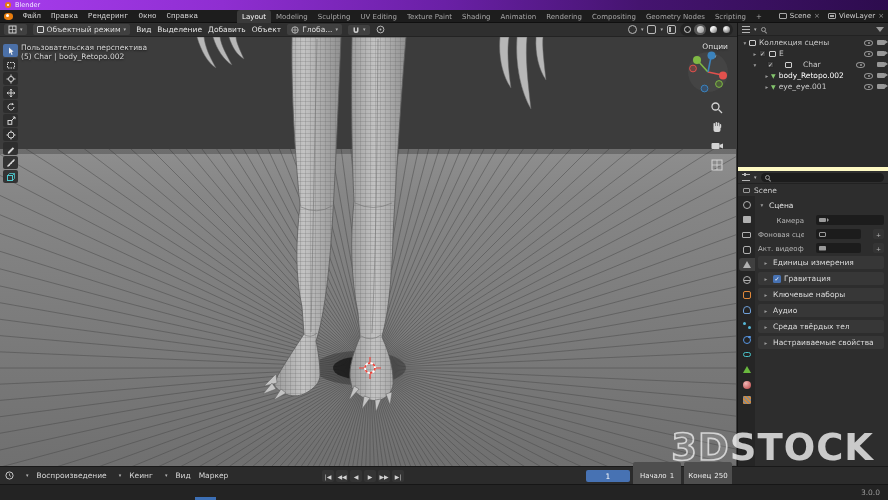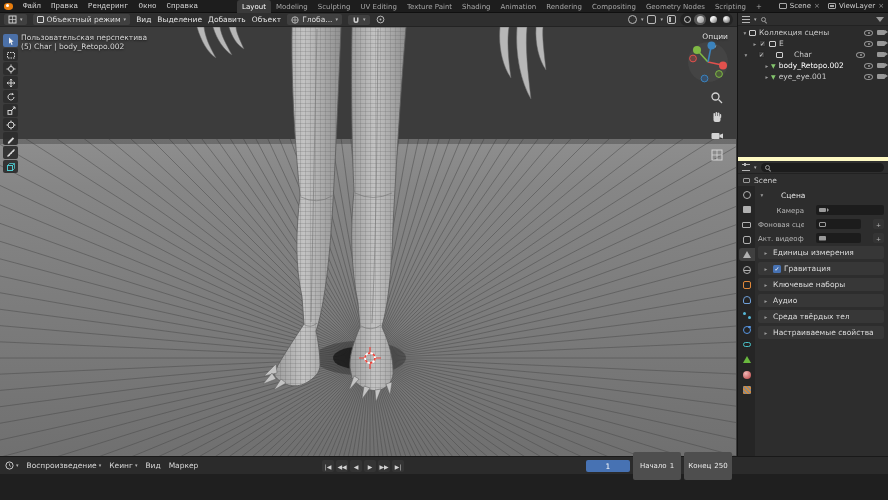--- a/index.html
+++ b/index.html
@@ -113,51 +113,55 @@
   .pt-dots::before,.pt-dots::after{content:"";position:absolute;width:3px;height:3px;border-radius:50%;background:#56b8d8;}
   .pt-dots::before{left:0;top:1px;}.pt-dots::after{right:0;bottom:0;}
   .pt-orbit{width:8px;height:8px;border:1.2px solid #5796e3;border-radius:50%;position:relative;}
   .pt-orbit::after{content:"";position:absolute;right:-1px;top:-1px;width:2.5px;height:2.5px;border-radius:50%;background:#5796e3;}
   .pt-link{width:8px;height:5px;border:1.2px solid #49c2c8;border-radius:3px;}
   .pt-red{width:8px;height:8px;border-radius:50%;background:radial-gradient(circle at 35% 30%,#f0b7b7,#c85f5f 75%);}
   .pt-check{width:8px;height:8px;background:
       linear-gradient(45deg,#d08a3e 25%,#8a8a8a 25%,#8a8a8a 50%,#d08a3e 50%,#d08a3e 75%,#8a8a8a 75%);background-size:4px 4px;border-radius:1px;}
 
   .pr-content{flex:1;padding:3px 4px 0 3px;min-width:0;}
-  .panel-head{display:flex;align-items:center;gap:15px;height:12px;font-size:7.5px;color:#e4e4e4;}
+  .panel-head{display:flex;align-items:center;gap:3px;height:12px;font-size:7.5px;color:#e4e4e4;}
   .field{display:flex;align-items:flex-end;gap:12px;height:14px;}
   .f-label{width:46px;text-align:right;font-size:7px;color:#b5b5b5;flex:none;overflow:hidden;white-space:nowrap;}
   .f-box{flex:1;height:10px;background:#1c1c1c;border-radius:2px;display:flex;align-items:center;padding:0 3px;gap:3px;min-width:0;}
   .f-new{width:11px;height:10px;background:#343434;border-radius:2px;flex:none;display:flex;align-items:center;justify-content:center;color:#b9b9b9;font-size:6px;}
   .fi-cam{width:7px;height:4px;background:#9a9a9a;border-radius:1px;position:relative;flex:none;}
   .fi-cam::before{content:"";position:absolute;right:-2.5px;top:0;border-left:2.5px solid #9a9a9a;border-top:2px solid transparent;border-bottom:2px solid transparent;}
   .fi-scene{width:7px;height:5px;border:1px solid #9a9a9a;border-radius:1px;flex:none;}
   .fi-clip{width:7px;height:5px;background:#9a9a9a;border-radius:1px;flex:none;clip-path:polygon(0 0,100% 0,100% 100%,0 100%,0 0);}
   .section{height:13px;background:#373737;border-radius:2px;margin-top:3px;display:flex;align-items:center;gap:3px;padding:0 4px;font-size:7.5px;color:#dedede;}
   .chk-blue{width:8px;height:8px;background:#4772b3;border-radius:1.5px;color:#fff;font-size:6px;line-height:8px;text-align:center;flex:none;}
 
   
   .timeline{height:18px;background:#2b2b2b;border-top:1px solid #191919;display:flex;align-items:center;gap:8px;padding:0 5px;font-size:7.5px;position:relative;}
-  .tl-menu{display:flex;align-items:center;gap:2px;color:#d9d9d9;white-space:nowrap;}
+  .tl-menu{display:flex;align-items:center;gap:12px;color:#d9d9d9;white-space:nowrap;}
   .transport{position:absolute;left:322px;top:0;height:18px;display:flex;align-items:center;gap:2px;}
   .tbtn{min-width:12px;padding:0 1px;height:12px;display:flex;align-items:center;justify-content:center;color:#d2d2d2;font-size:6px;border-radius:2px;background:#343434;white-space:nowrap;}
   .tl-right{position:absolute;right:156px;top:0;height:18px;display:flex;align-items:center;gap:3px;}
   .frame-cur{width:44px;height:12px;background:#4772b3;border-radius:2px;color:#fff;display:flex;align-items:center;justify-content:center;font-size:7.5px;}
   .frange{width:48px;height:28px;background:#4e4e4e;border-radius:2px;display:flex;align-items:center;justify-content:center;gap:3px;font-size:7px;color:#ececec;white-space:nowrap;}
 
   
   .statusbar{height:16px;background:#232323;border-top:1px solid #161616;position:relative;font-size:7.5px;color:#9a9a9a;}
   .version{position:absolute;right:8px;top:3px;}
   .blue-sliver{position:absolute;left:195px;bottom:0;width:21px;height:3px;background:#3c6fb5;}
 </style>
 </head>
 <body>
 
 <div class="app">
 
+  <div class="titlebar">
+    <span class="logo-dot"></span>
+    <span class="t">Blender</span>
+  </div>
 
   <div class="menubar">
     <span class="blogo"></span>
     <span class="menu">Файл</span>
     <span class="menu">Правка</span>
     <span class="menu">Рендеринг</span>
     <span class="menu">Окно</span>
     <span class="menu">Справка</span>
     <div class="ws-tabs">
       <span class="ws active">Layout</span>
@@ -590,21 +594,21 @@
             <span class="i-cam"></span>
           </div>
           <div class="ol-row" style="padding-left:13px;">
             <span class="tri">▸</span>
             <span class="chk">✓</span>
             <span class="col-ic"></span>
             <span class="grow">E</span>
             <span class="i-eye"></span>
             <span class="i-cam"></span>
           </div>
-          <div class="ol-row" style="padding-left:4px;gap:8px;">
+          <div class="ol-row" style="padding-left:13px;gap:8px;">
             <span class="tri">▾</span>
             <span class="chk">✓</span>
             <span class="col-ic"></span>
             <span class="grow">Char</span>
             <span class="i-eye"></span>
             <span class="i-cam"></span>
           </div>
           <div class="ol-row active-obj" style="padding-left:25px;">
             <span class="tri">▸</span>
             <span class="mesh-ic">▼</span>
@@ -773,14 +777,21 @@
         <span>Начало</span>
         <span>1</span>
       </span>
       <span class="frange">
         <span>Конец</span>
         <span>250</span>
       </span>
     </div>
   </div>
 
-
+  <div class="statusbar">
+    <span class="version">3.0.0</span>
+    <span class="blue-sliver"></span>
+  </div>
+
+  <div class="watermark">
+    <span class="wm-3d">3D</span><span class="wm-stock">STOCK</span>
+  </div>
 </div>
 
 </body></html>

